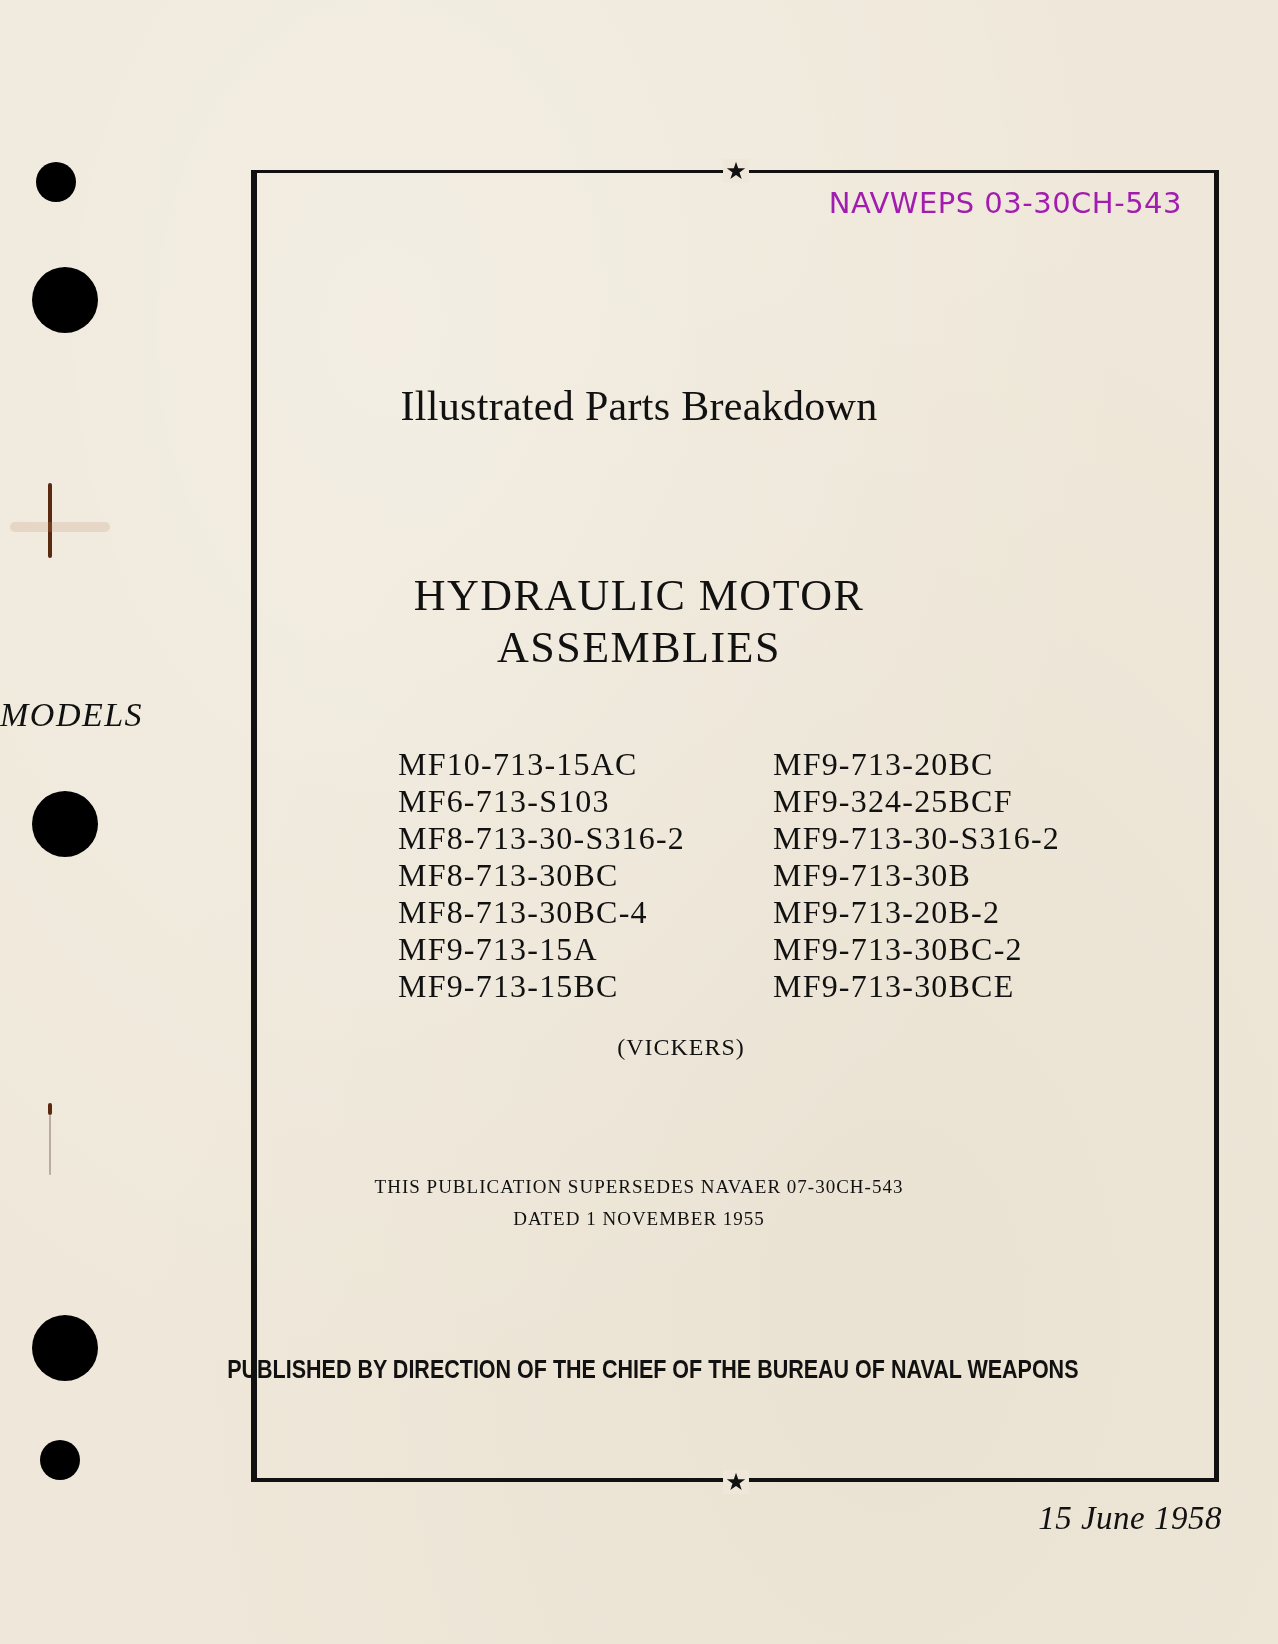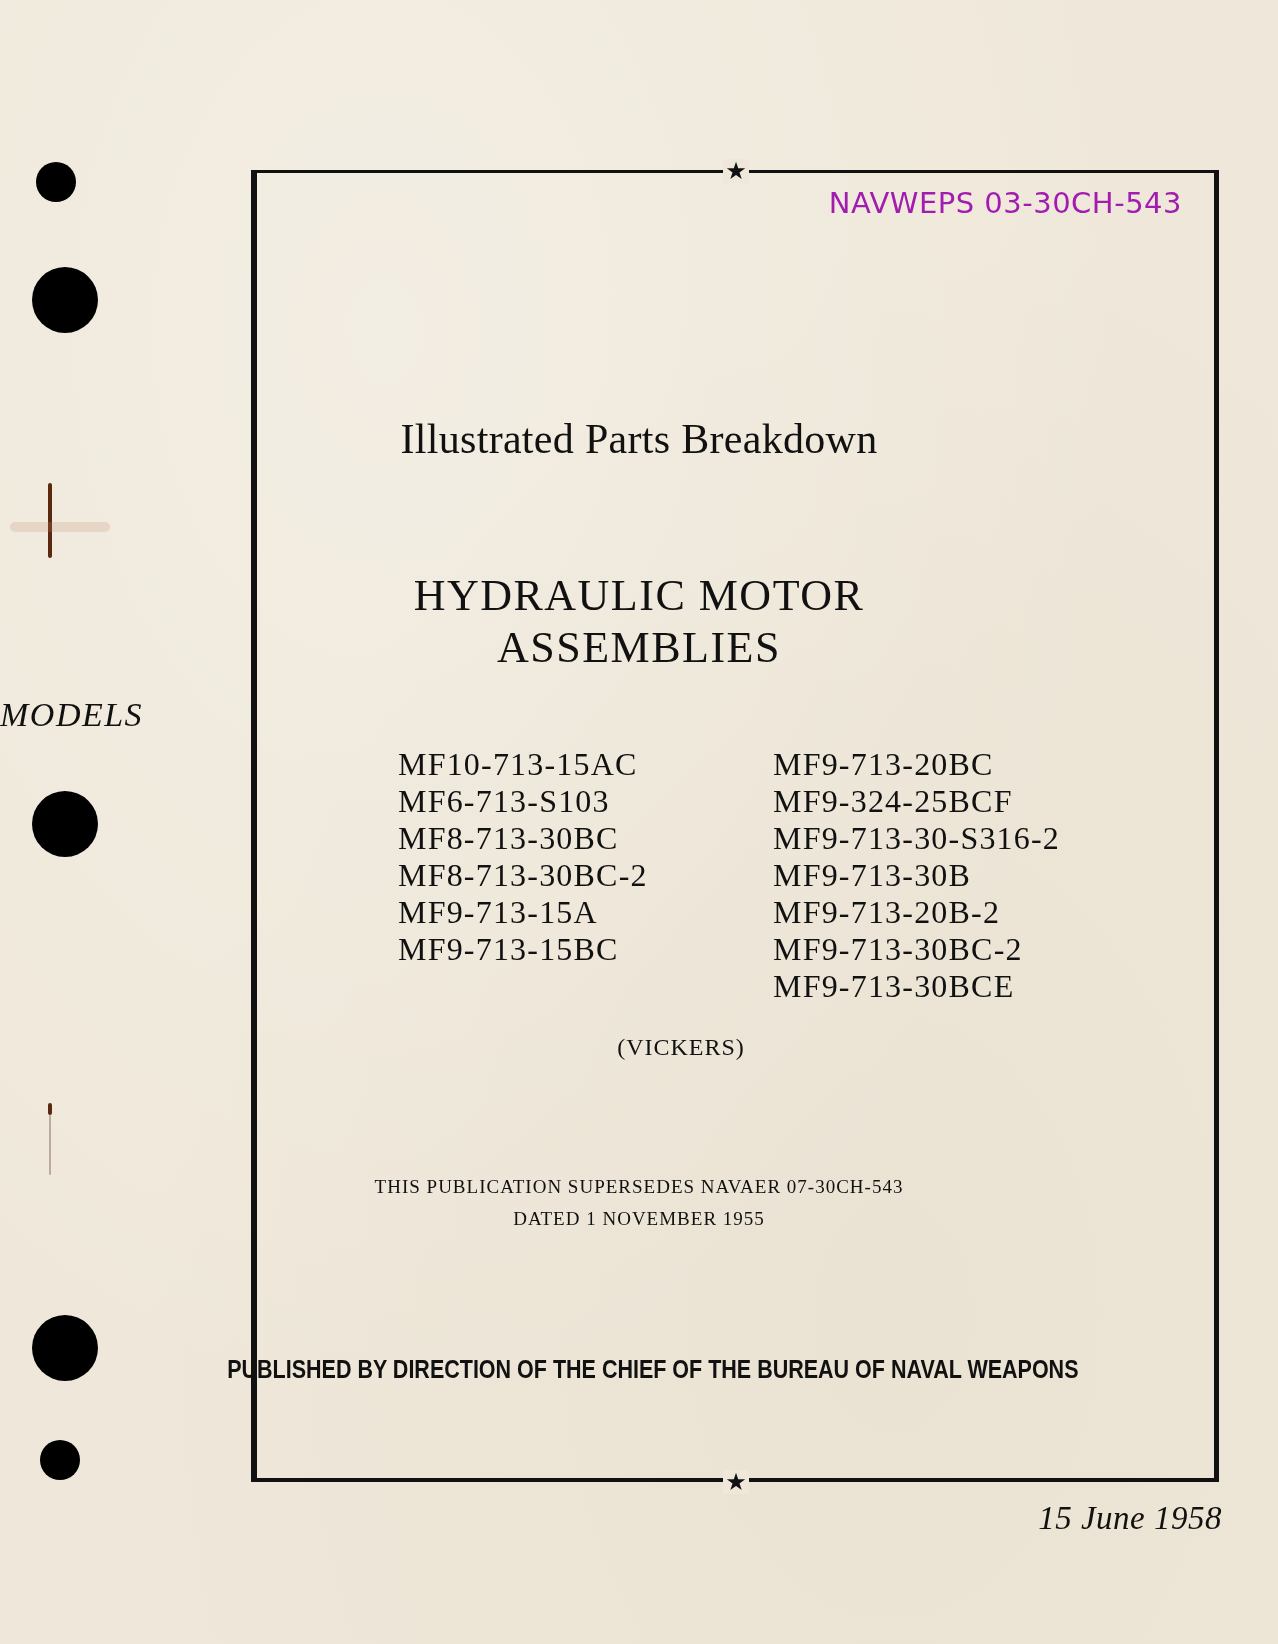--- a/index.html
+++ b/index.html
@@ -79,21 +79,20 @@
     }
 
     .title-ipb {
       position: absolute;
       left: 0;
       width: 100%;
       top: 382px;
       text-align: center;
       font-size: 42px;
       letter-spacing: 0.3px;
-      margin-top: 33px;
     }
     .main-title {
       position: absolute;
       left: 0;
       width: 100%;
       text-align: center;
       font-size: 44px;
       letter-spacing: 1.5px;
     }
     .main-title.l1 { top: 570px; }
@@ -191,22 +190,23 @@
 <div class="title-ipb">Illustrated Parts Breakdown</div>
 
 <div class="main-title l1">HYDRAULIC MOTOR</div>
 <div class="main-title l2">ASSEMBLIES</div>
 
 <div class="models-heading">MODELS</div>
 
 <div class="models-col left">
   <div class="model-item">MF10-713-15AC</div>
   <div class="model-item">MF6-713-S103</div>
+  <div class="model-item">MF8-713-30-S316-2</div>
   <div class="model-item">MF8-713-30BC</div>
-  <div class="model-item">MF8-713-30BC-2</div>
+  <div class="model-item">MF8-713-30BC-4</div>
   <div class="model-item">MF9-713-15A</div>
   <div class="model-item">MF9-713-15BC</div>
 </div>
 
 <div class="models-col right">
   <div class="model-item">MF9-713-20BC</div>
   <div class="model-item">MF9-324-25BCF</div>
   <div class="model-item">MF9-713-30-S316-2</div>
   <div class="model-item">MF9-713-30B</div>
   <div class="model-item">MF9-713-20B-2</div>

